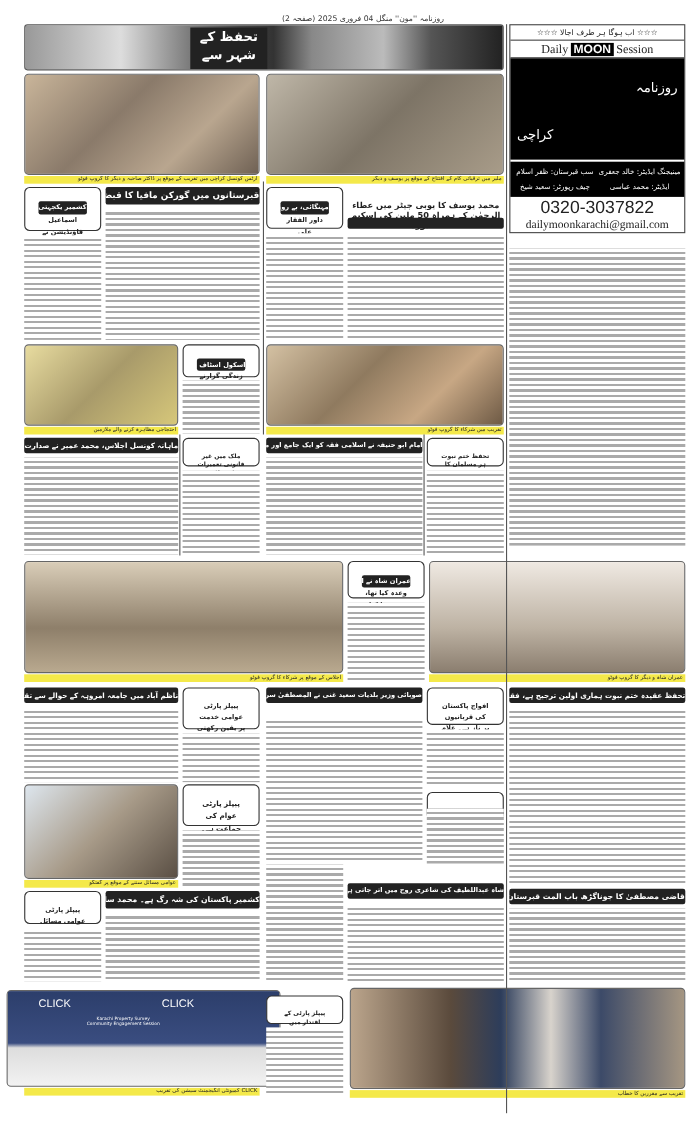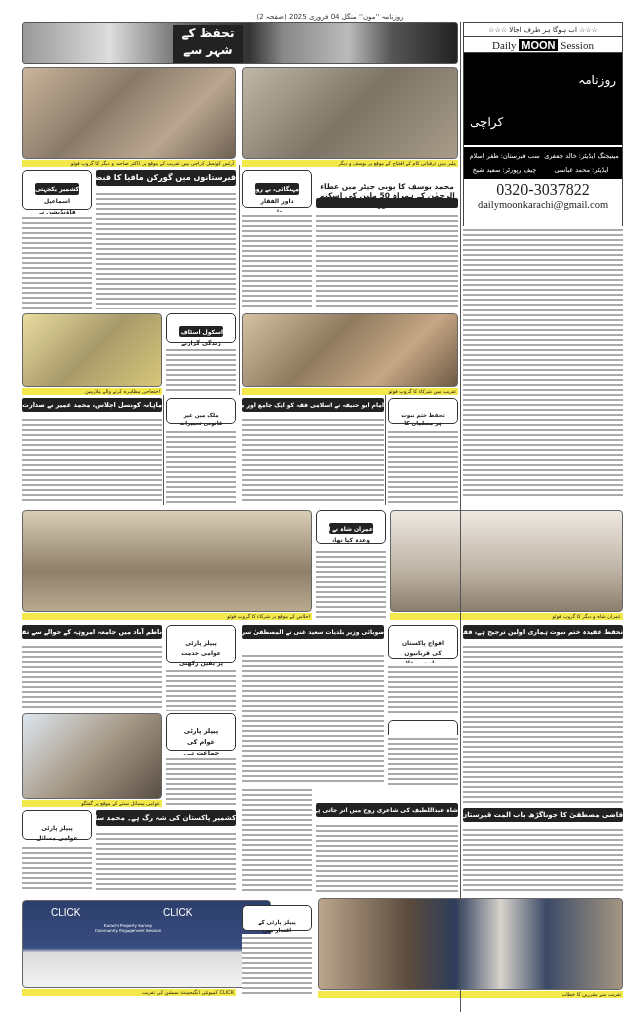--- a/index.html
+++ b/index.html
@@ -1,31 +1,31 @@
 <!DOCTYPE html>
 <html><head>
 <meta charset="utf-8">
 <style>
 *{box-sizing:border-box;margin:0;padding:0}
 body{width:628px;height:1024px;background:#fff;font-family:"DejaVu Sans",sans-serif;position:relative;overflow:hidden;color:#222}
 .abs{position:absolute}
 .dateline{left:220px;top:13px;width:220px;font-size:7px;text-align:center;direction:rtl;color:#333}
 .banner{left:22px;top:22px;width:436px;height:42px;border:1.5px solid #555;border-radius:3px;background:linear-gradient(90deg,#999 0%,#ddd 20%,#777 35%,#444 45%,#333 52%,#888 60%,#bbb 75%,#555 85%,#222 100%);overflow:hidden}
 .banner .ttl{position:absolute;left:150px;top:2px;width:70px;height:38px;color:#fff;font-size:12px;font-weight:bold;text-align:center;line-height:17px;direction:rtl;background:#222}
-.mast{left:463px;top:22px;width:160px;height:228px;border:1px solid #444}
+.mast{left:463px;top:22px;width:160px;height:190px;border:1px solid #444}
 .mast .stars{height:14px;font-size:7px;text-align:center;border-bottom:1px solid #444;line-height:14px;direction:rtl}
 .mast .eng{font-family:"Liberation Serif",serif;font-size:11px;text-align:center;height:16px;line-height:16px;border-bottom:1px solid #444}
 .mast .eng b{background:#000;color:#fff;padding:0 2px;font-family:"Liberation Sans",sans-serif;font-weight:900}
 .mast .logo{background:#000;color:#fff;height:92px;position:relative;text-align:center}
 .mast .logo .big{position:absolute;left:30px;top:12px;font-size:46px;font-weight:bold;direction:rtl}
 .mast .logo .rz{position:absolute;right:6px;top:20px;font-size:12px;direction:rtl}
 .mast .logo .kr{position:absolute;left:6px;top:62px;font-size:12px;direction:rtl}
 .mast .eds{display:grid;grid-template-columns:1fr 1fr;background:#000;color:#fff;font-size:6.5px;gap:2px;padding:3px;direction:rtl;border-top:2px solid #fff}
 .mast .eds span{text-align:center;padding:2px 0}
-.mast .phone{font-family:Liberation Serif, serif;font-size:16px;text-align:center;line-height:18px;margin-top:2px}
+.mast .phone{font-family:Liberation Sans, sans-serif;font-size:16px;text-align:center;line-height:18px;margin-top:2px}
 .mast .mail{font-family:"Liberation Serif",serif;font-size:10.5px;text-align:center}
 .photo{border:1px solid #666;border-radius:4px;background:linear-gradient(135deg,#c9b59a,#8a7a6a 40%,#b9a68f 70%,#6f6154)}
 .cap{background:#f4e94a;font-size:5px;height:7px;line-height:7px;direction:rtl;overflow:hidden;white-space:nowrap;padding:0 2px}
 .hl{background:#222;color:#fff;font-size:8px;font-weight:bold;direction:rtl;text-align:center;line-height:15px;border-radius:2px;overflow:hidden;white-space:nowrap}
 .box{border:1.5px solid #333;border-radius:5px;font-size:7px;font-weight:bold;direction:rtl;text-align:center;padding:12px;line-height:11px;background:#fff}
 .txt{background:repeating-linear-gradient(#fff 0,#fff 3px,#aaa 3px,#aaa 5px)}
 .ed-head{font-size:10px;font-weight:bold;direction:rtl;text-align:center;text-decoration:underline}
 .vl{border-left:1px solid #555}
 </style>
 </head>
@@ -135,21 +135,21 @@
 
 <div class="abs box" style="left:388px;top:720px;width:70px;height:12px;font-size:5px;line-height:8px"></div>
 <div class="abs txt" style="left:388px;top:735px;width:70px;height:50px"></div>
 <div class="abs hl" style="left:316px;top:803px;width:142px;height:14px;font-size:6px;line-height:14px">شاہ عبداللطیف کی شاعری روح میں اتر جاتی ہے، وجدان شاہ</div>
 <div class="abs txt" style="left:316px;top:822px;width:142px;height:70px"></div>
 <div class="abs txt" style="left:242px;top:786px;width:70px;height:106px"></div>
 
 <div class="abs hl" style="left:463px;top:808px;width:160px;height:14px;font-size:7px;line-height:14px">قاضی مصطفیٰ کا جوناگڑھ باب المت قبرستان کا دورہ</div>
 <div class="abs txt" style="left:463px;top:826px;width:160px;height:66px"></div>
 
-<div class="abs photo" style="left:22px;top:900px;width:249px;height:88px;background:linear-gradient(180deg,#2c3e6b 0%,#3a4d80 55%,#ddd 60%,#f2f2f2 100%)">
+<div class="abs photo" style="left:6px;top:900px;width:249px;height:88px;background:linear-gradient(180deg,#2c3e6b 0%,#3a4d80 55%,#ddd 60%,#f2f2f2 100%)">
   <div style="position:absolute;left:28px;top:6px;color:#fff;font-size:10px;font-family:'Liberation Sans',sans-serif">CLICK</div>
   <div style="position:absolute;left:140px;top:6px;color:#fff;font-size:10px;font-family:'Liberation Sans',sans-serif">CLICK</div>
   <div style="position:absolute;left:70px;top:22px;width:70px;color:#fff;font-size:4px;text-align:center">Karachi Property Survey Community Engagement Session</div>
 </div>
 <div class="abs cap" style="left:22px;top:989px;width:214px">CLICK کمیونٹی انگیجمنٹ سیشن کی تقریب</div>
 <div class="abs box" style="left:242px;top:905px;width:70px;height:26px;font-size:5.5px;line-height:8px">پیپلز پارٹی کے اقتدار میں ملازمین خوشحال ہوتے ہیں۔ آصف</div>
 <div class="abs txt" style="left:242px;top:934px;width:70px;height:62px"></div>
 <div class="abs photo" style="left:318px;top:898px;width:305px;height:92px;background:linear-gradient(90deg,#bba58c,#5a4a3c 30%,#2d3d5b 45%,#d8d3cc 60%,#3c4a68 75%,#a59682)"></div>
 <div class="abs cap" style="left:318px;top:991px;width:305px">تقریب سے مقررین کا خطاب</div>
 

